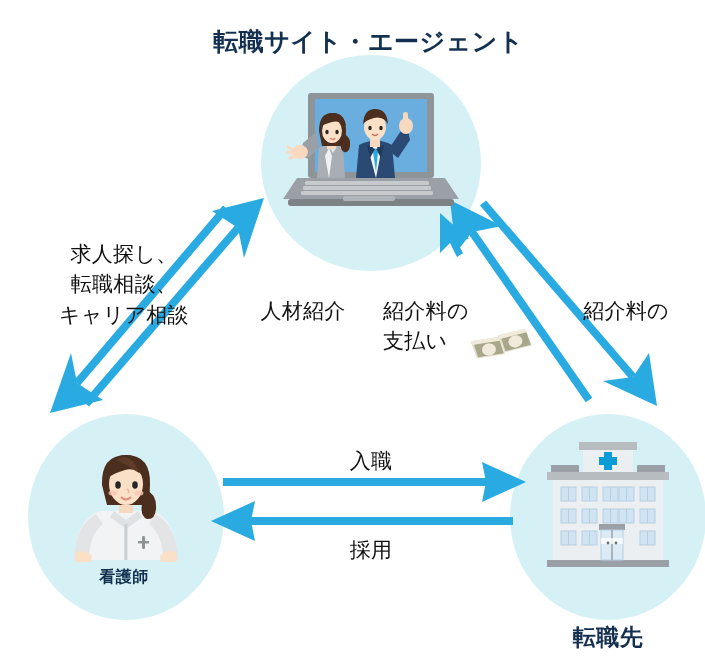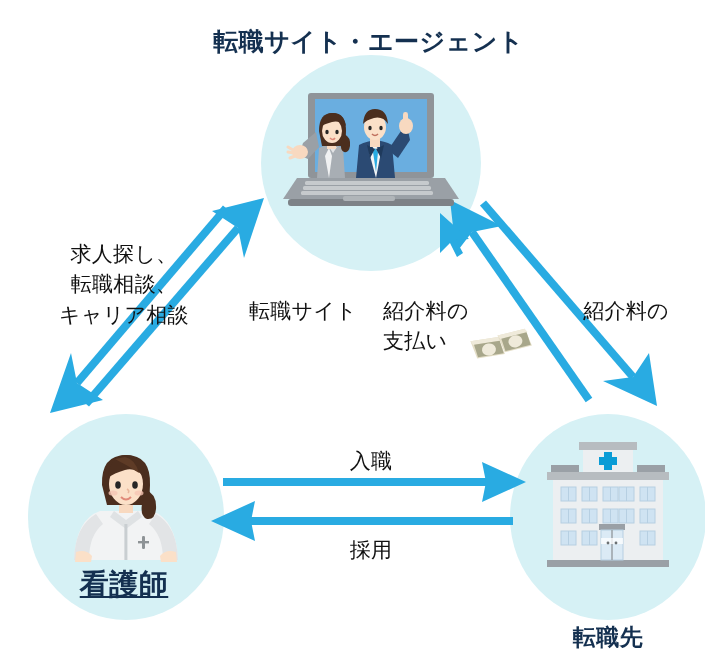--- a/index.html
+++ b/index.html
@@ -38,22 +38,21 @@
   #title-label {
     left: 0;
     top: 26px;
     width: 705px;
     font-size: 25px;
   }
   #nurse-label {
     left: 8px;
     top: 567px;
     width: 200px;
-    font-size: 29px;
-    text-decoration: underline;
+    font-size: 16px;
   }
   #hospital-label {
     left: 482px;
     top: 567px;
     width: 220px;
     font-size: 23px;
   }
   .edge-label {
     position: absolute;
     color: #111111;
@@ -327,21 +326,21 @@
 
   <div class="node-label" id="hospital-label">
     <div>転職先</div>
     
   </div>
 
   <div class="edge-label" id="label-seek">求人探し、
 転職相談、
 キャリア相談</div>
 
-  <div class="edge-label" id="label-intro-job">転職サイト</div>
+  <div class="edge-label" id="label-intro-job">人材紹介</div>
 
   <div class="edge-label" id="label-fee">紹介料の
 支払い</div>
 
   <div class="edge-label" id="label-talent">紹介料の</div>
 
   <div class="edge-label" id="label-join">入職</div>
 
   <div class="edge-label" id="label-hire">採用</div>
 

